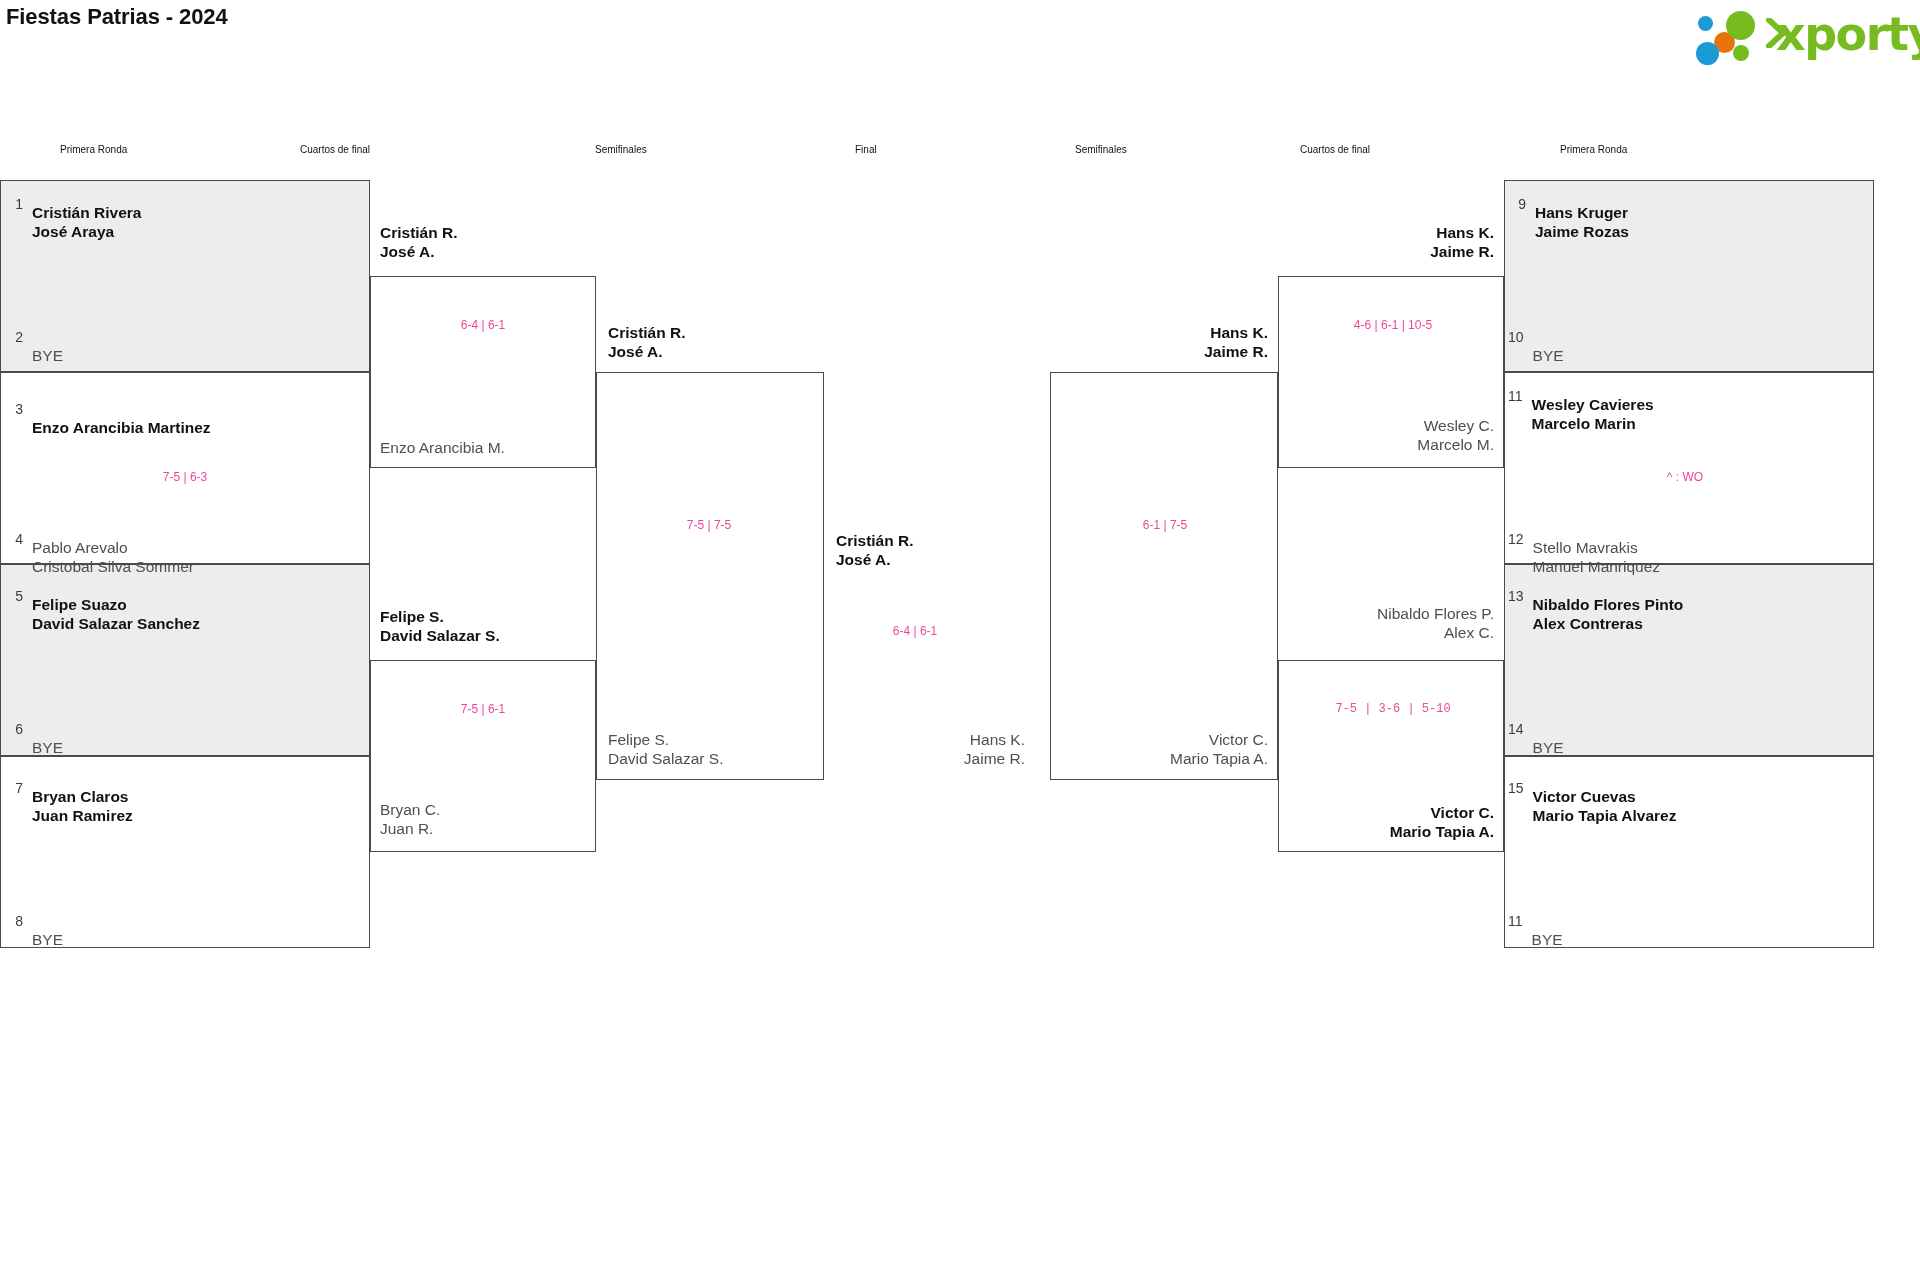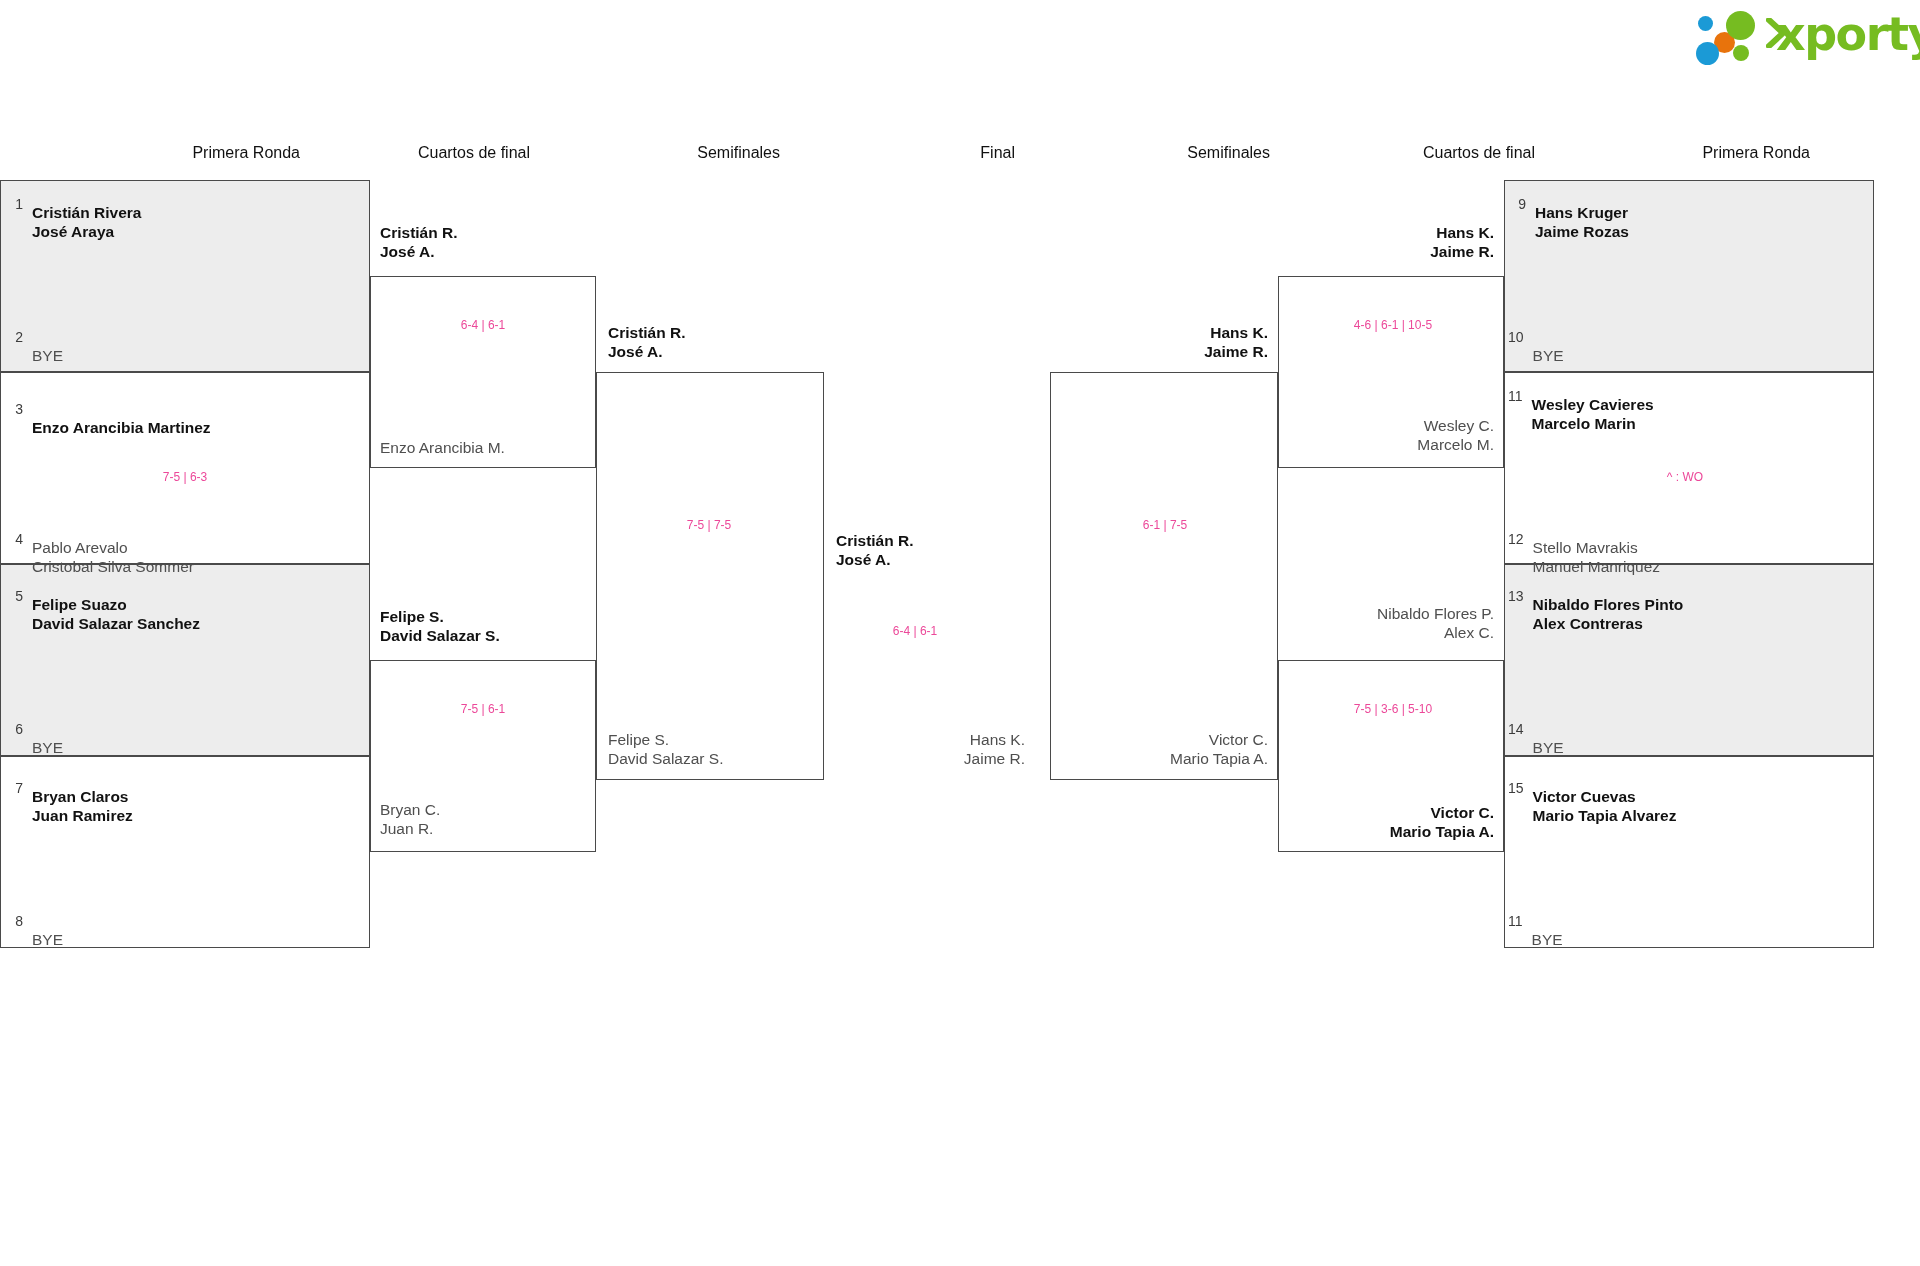--- a/index.html
+++ b/index.html
@@ -78,23 +78,23 @@
     position: absolute;
     left: 0; top: 82px;
     width: 1920px;
     text-align: center;
     font-size: 17px;
     color: #111111;
   }
   .round-header {
     position: absolute;
     top: 144px;
-    font-size: 16px;
+    font-size: 10px;
     color: #111111;
-    text-align: right;
+    text-align: left;
     white-space: nowrap;
   }
 
   
   .box {
     position: absolute;
     box-sizing: border-box;
     border: 1px solid #4a4a4a;
     background: #ffffff;
   }
@@ -130,20 +130,21 @@
     color: #ec4899;
     white-space: nowrap;
   }
   .score.c { text-align: center; }
 </style>
 </head>
 <body>
 
 <div id="header">
   <div id="title-block">
+    <div class="title-line">Fiestas Patrias - 2024</div>
   </div>
 
   <div id="logo">
     <div id="logo-dots">
       <span class="dot dot-blue-sm"></span>
       <span class="dot dot-orange"></span>
       <span class="dot dot-blue-lg"></span>
       <span class="dot dot-green-lg"></span>
       <span class="dot dot-green-sm"></span>
     </div>
@@ -319,21 +320,21 @@
       <span class="lose">Marcelo M.</span>
     </span>
   </div>
 
   <div class="slot right-align" style="left:1294px; top:584px; height:44px; width:200px;">
     <span class="names">
       <span class="lose">Nibaldo Flores P.</span>
       <span class="lose">Alex C.</span>
     </span>
   </div>
-  <div class="score c" style="left:1290px; top:702px; width:206px;">7-5 | 3-6 | 5-10</div>
+  <div class="score c" style="left:1290px; top:702px; width:206px;font-family:Liberation Mono, monospace;">7-5 | 3-6 | 5-10</div>
   <div class="slot right-align" style="left:1294px; top:780px; height:50px; width:200px;">
     <span class="names">
       <span class="win">Victor C.</span>
       <span class="win">Mario Tapia A.</span>
     </span>
   </div>
 
   <div class="box shaded" style="left:1504px; top:180px; width:370px; height:192px;"></div>
   <div class="box" style="left:1504px; top:372px; width:370px; height:192px;"></div>
   <div class="box shaded" style="left:1504px; top:564px; width:370px; height:192px;"></div>

